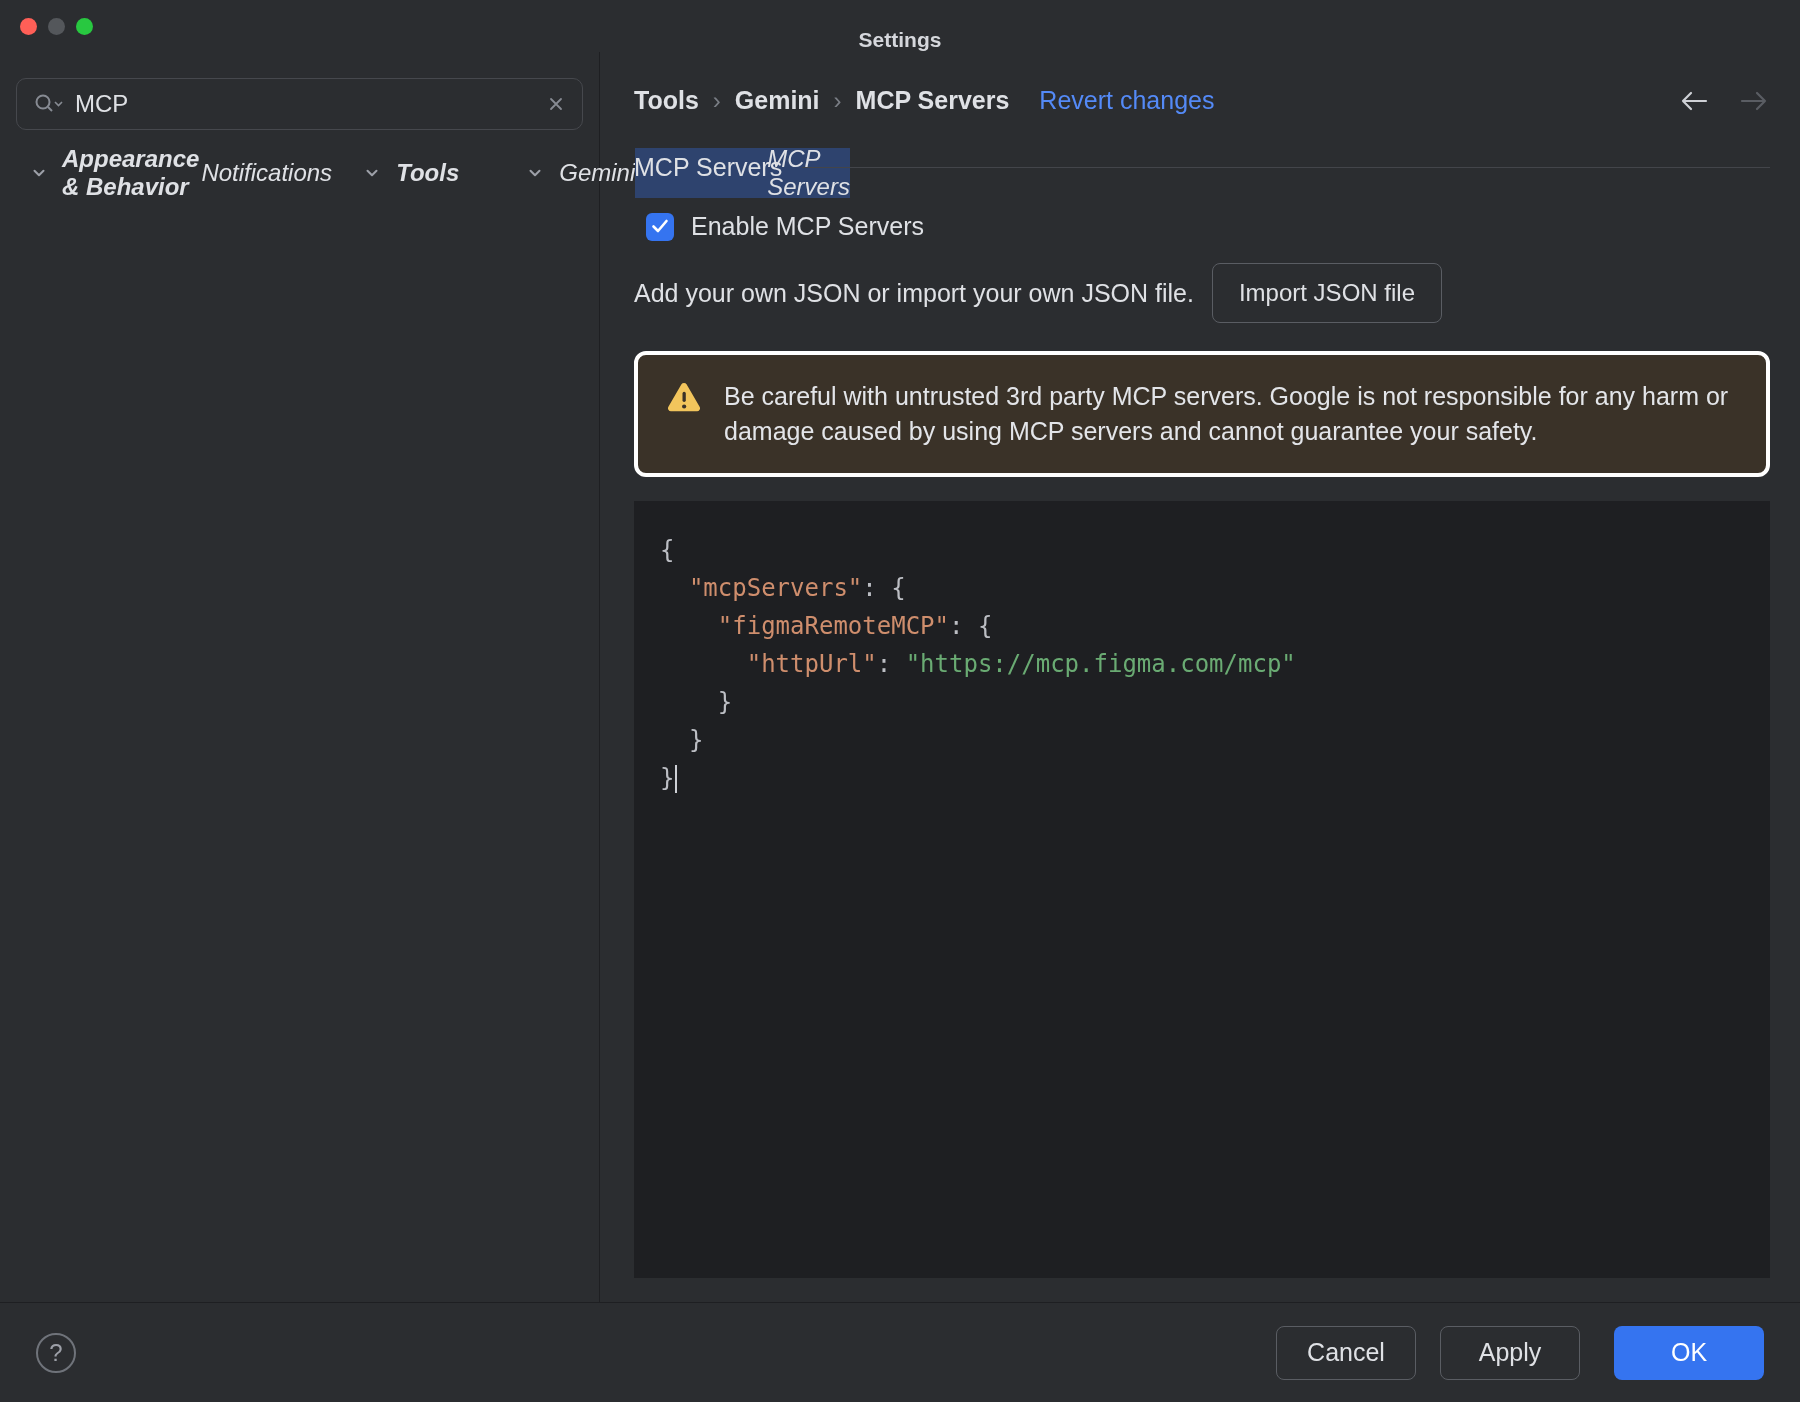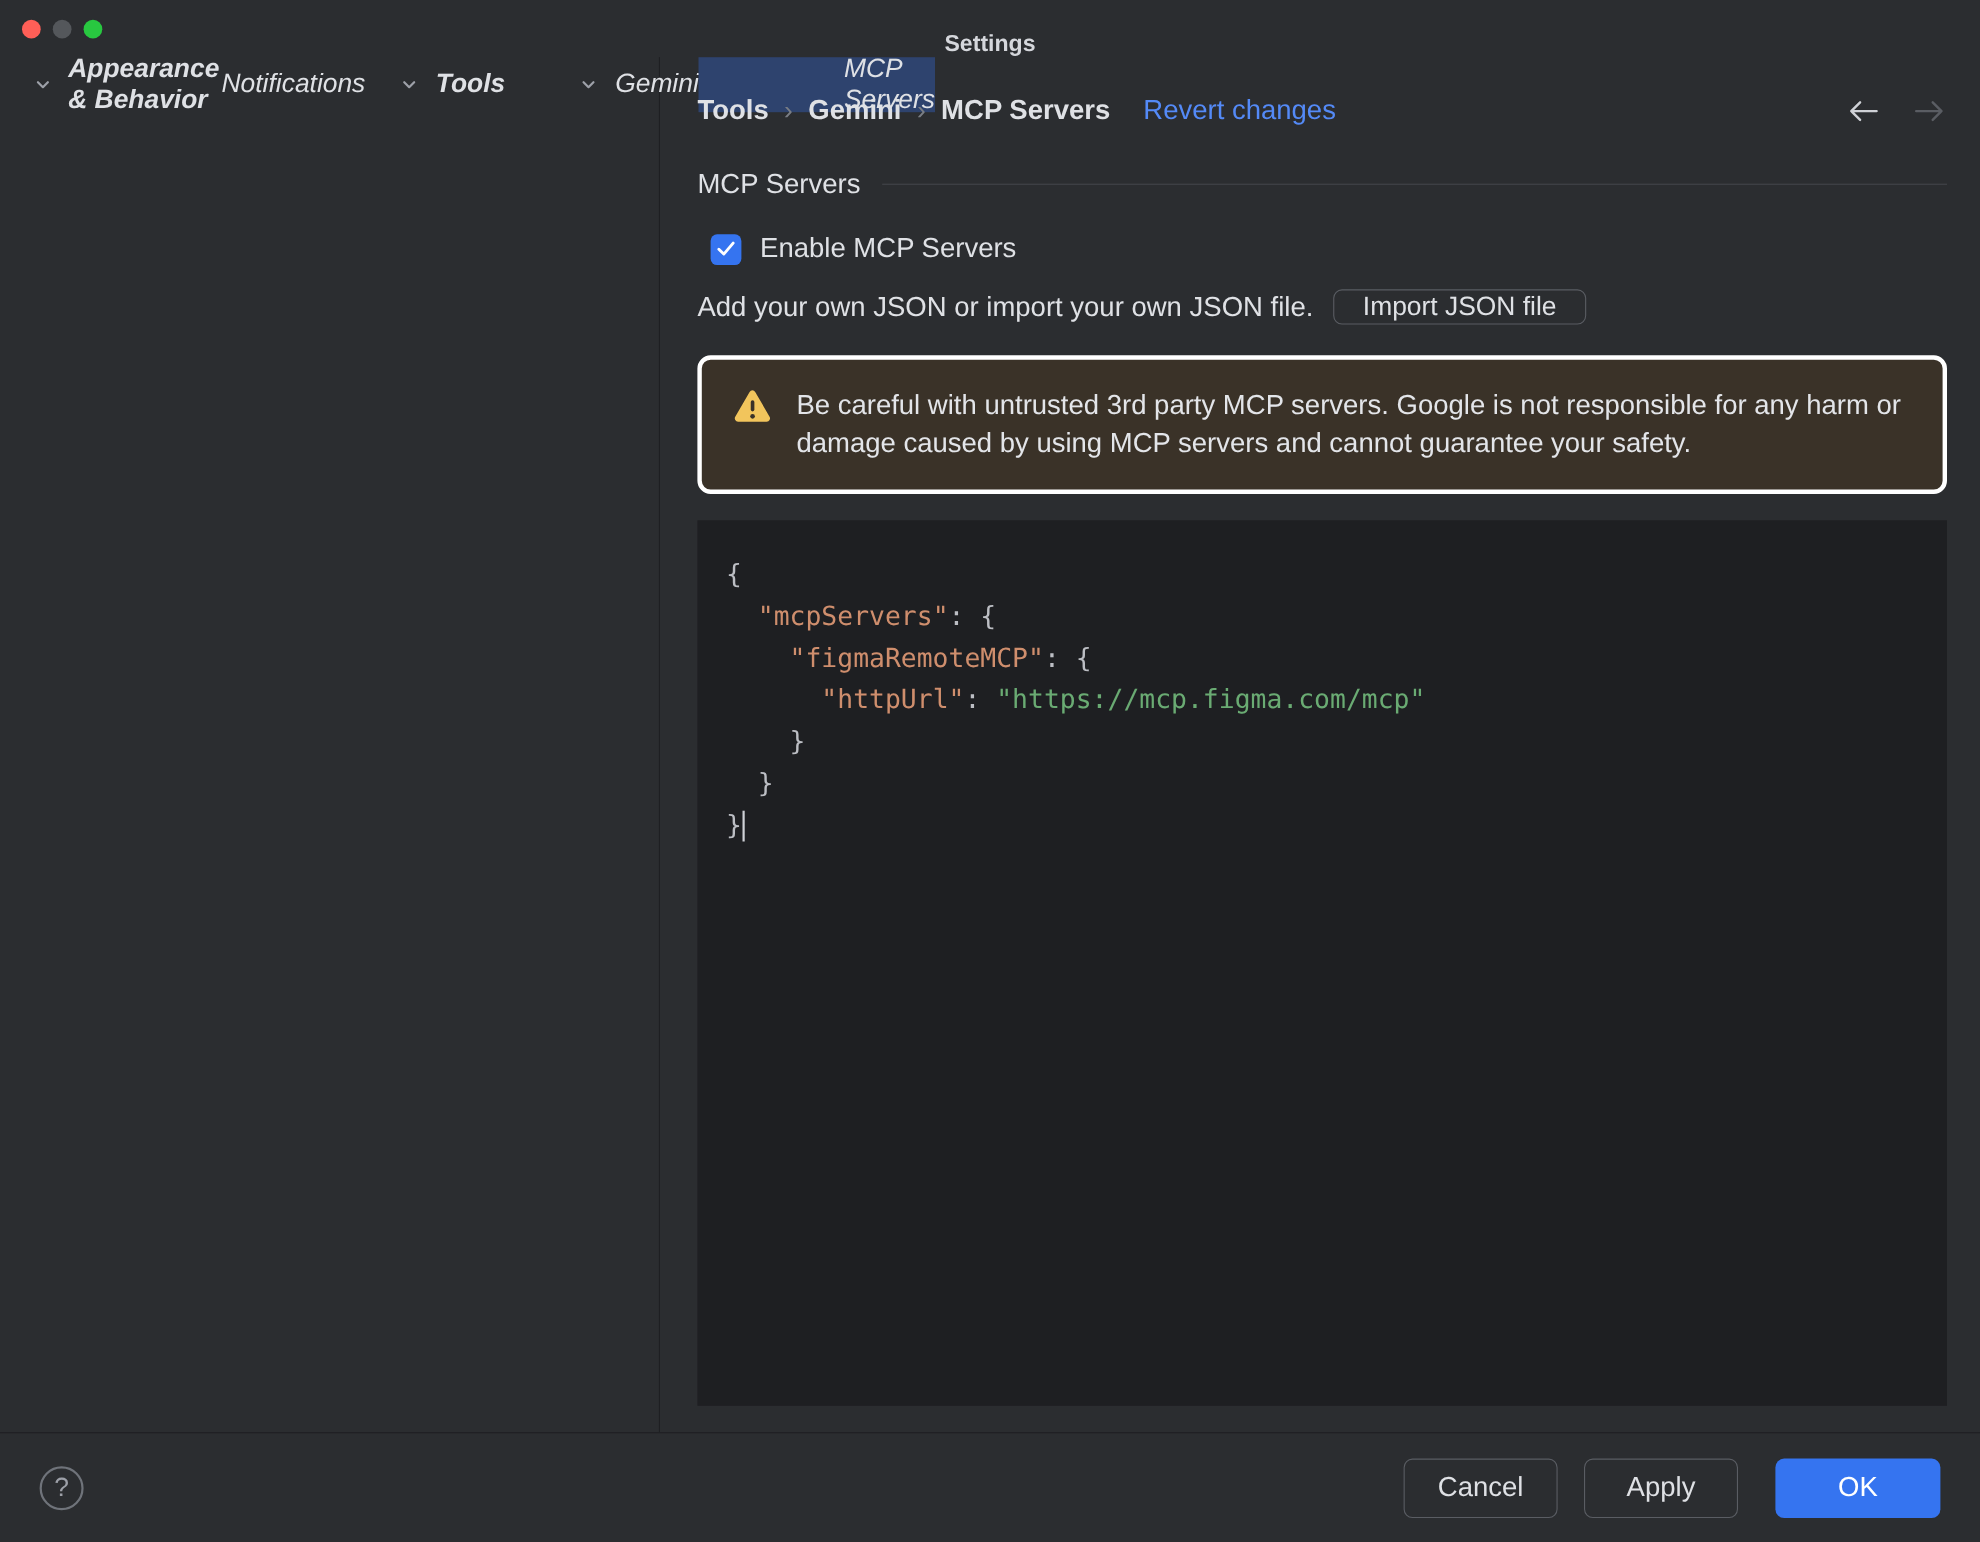--- a/index.html
+++ b/index.html
@@ -39,21 +39,21 @@
   .nav-arrows { margin-left:auto; display:flex; gap:28px; align-items:center; }
 
   .section-row { margin-top:38px; display:flex; align-items:center; gap:20px; font-size:25px; color:#dfe1e5; }
   .section-row .rule { flex:1; height:1px; background:#43454a; }
 
   .check-row { margin-top:30px; display:flex; align-items:center; gap:17px; font-size:25px; padding-left:12px; }
   .checkbox { width:28px; height:28px; background:#3574f0; border-radius:6px;
     display:flex; align-items:center; justify-content:center; }
 
   .import-row { margin-top:22px; display:flex; align-items:center; font-size:25px; }
-  .import-btn { margin-left:18px; height:32px; padding:0 26px; border:1px solid #5a5d63; border-radius:8px;
+  .import-btn { margin-left:18px; height:60px; padding:0 26px; border:1px solid #5a5d63; border-radius:8px;
     background:transparent; color:#dfe1e5; font-size:24px; font-family:"Liberation Sans",sans-serif; cursor:pointer; }
 
   .warning { margin-top:28px; background:#3a3228; border:4px solid #ffffff; border-radius:12px;
     padding:24px 28px; display:flex; gap:22px; align-items:flex-start; font-size:25px; line-height:35px; color:#e3e5e9; }
   .warning .wicon { flex:0 0 36px; margin-top:2px; }
 
   .editor { margin-top:24px; margin-bottom:24px; flex:1; background:#1e1f22; padding:30px 26px;
     font-family:"DejaVu Sans Mono",monospace; font-size:24px; line-height:38px; color:#bcbec4; overflow:hidden; }
   .code-line { white-space:pre; }
   .t-p { color:#bcbec4; }
@@ -81,20 +81,35 @@
       <span class="tl red"></span>
       <span class="tl gray"></span>
       <span class="tl green"></span>
     </div>
     <div class="wtitle">Settings</div>
   </div>
 
   <div class="main">
 
     <aside class="sidebar">
+      <div class="search-box">
+        <span class="icon-btn">
+          <svg width="30" height="24" viewBox="0 0 30 24">
+            <circle cx="10" cy="10" r="6.5" fill="none" stroke="#878b93" stroke-width="2"></circle>
+            <line x1="15" y1="15" x2="19" y2="19" stroke="#878b93" stroke-width="2"></line>
+            <path d="M22 10 l3.5 3.5 3.5-3.5" fill="none" stroke="#878b93" stroke-width="1.6"></path>
+          </svg>
+        </span>
+        <input type="text" value="MCP" style="">
+        <span class="icon-btn">
+          <svg width="20" height="20" viewBox="0 0 20 20">
+            <path d="M5 5 L15 15 M15 5 L5 15" stroke="#878b93" stroke-width="1.8" stroke-linecap="round"></path>
+          </svg>
+        </span>
+      </div>
 
       <div class="tree">
         <div class="tree-row bold" style="padding-left:30px;">
           <span class="chev">
             <svg width="18" height="18" viewBox="0 0 16 16">
                 <path d="M4 6 l4 4 4-4" fill="none" stroke="#9da0a8" stroke-width="1.8" stroke-linecap="round" stroke-linejoin="round"></path>
               </svg>
           </span>
           <span>Appearance &amp; Behavior</span>
         </div>

